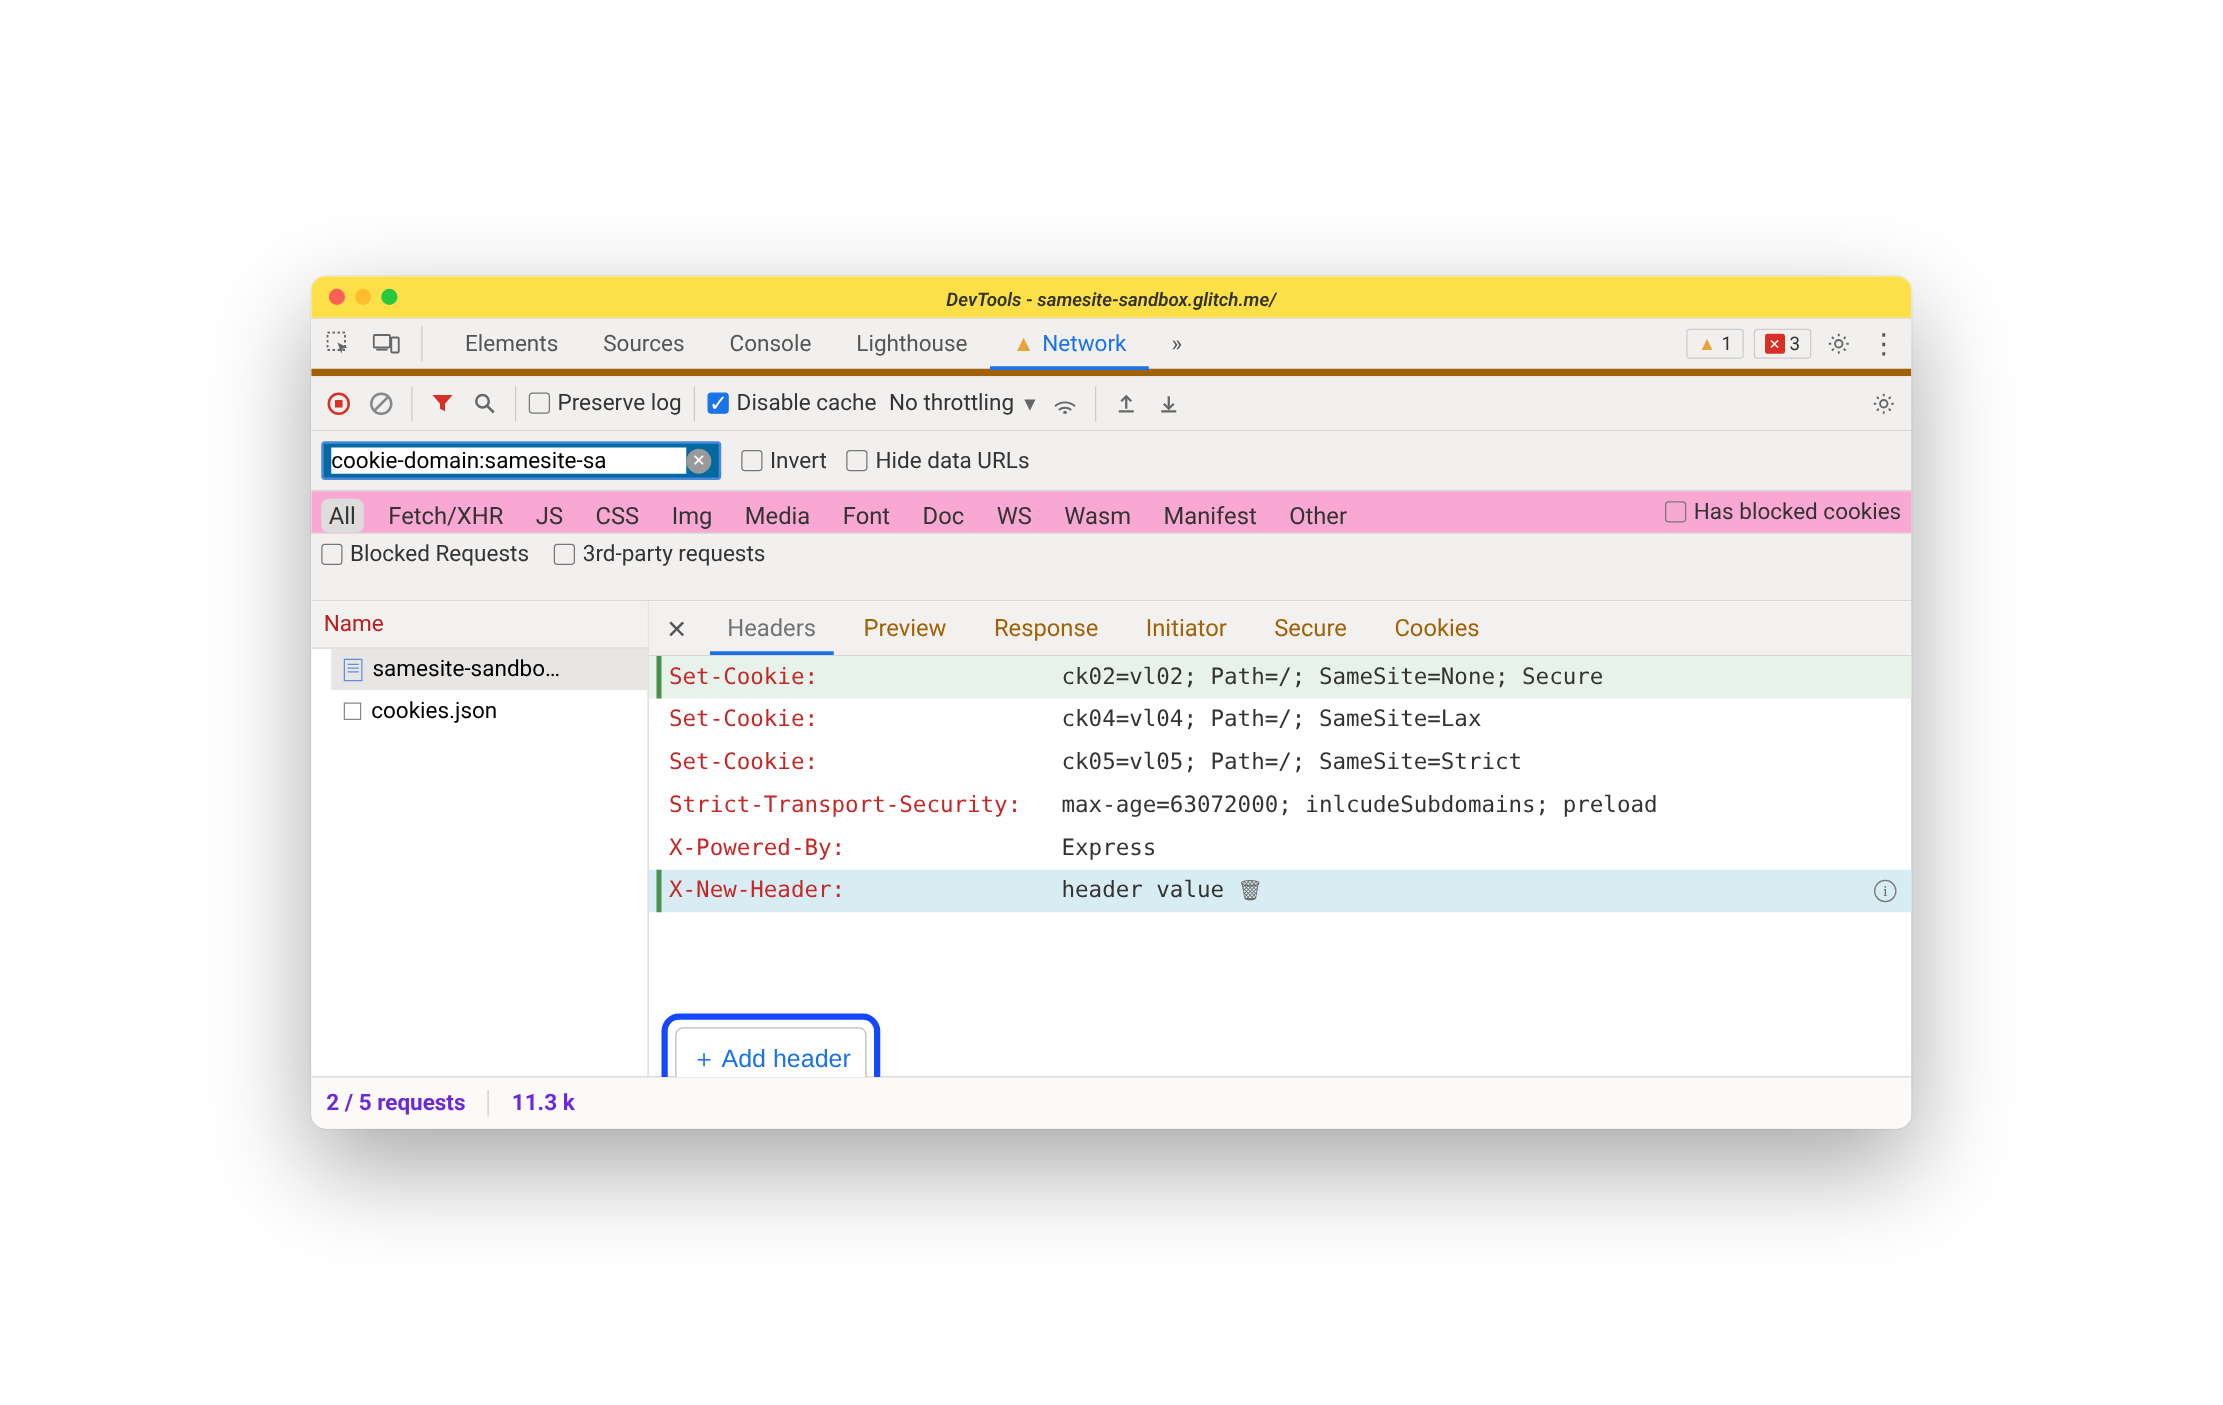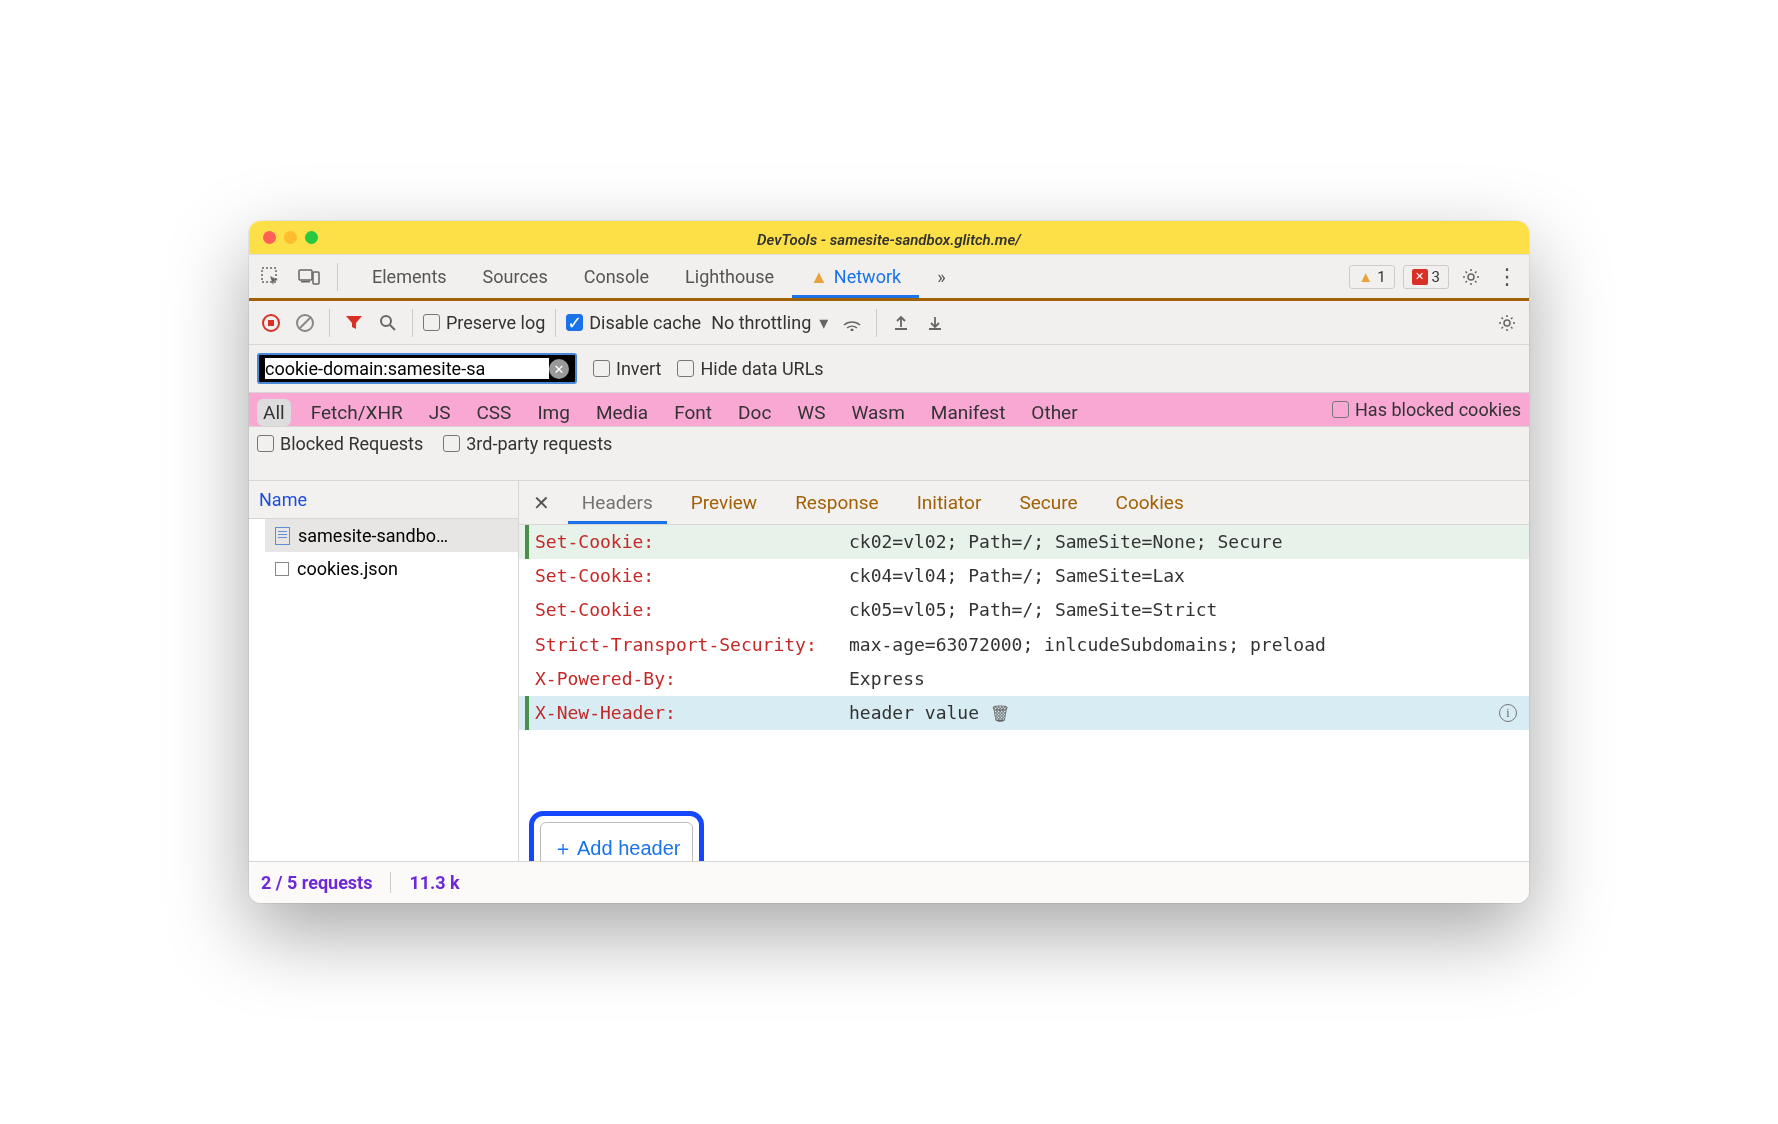--- a/index.html
+++ b/index.html
@@ -33,21 +33,21 @@
 .tl.red{background:#ff5f57;} .tl.yellow{background:#febc2e;} .tl.green{background:#28c840;}
 .title {
   position: absolute; left: 0; right: 0; text-align: center;
   font-size: 15px; font-weight: 600; color: #333;
 }
 
 .tabs-bar {
   display: flex;
   align-items: center;
   background: #f2f0ef;
-  border-bottom: 3px solid #a16207;
+  border-bottom: 6px solid #a16207;
   padding: 0 8px;
   height: 46px;
   gap: 4px;
 }
 .tabs-left { display: flex; align-items: center; gap: 10px; }
 .icon-btn {
   width: 28px; height: 28px; display: flex; align-items: center; justify-content: center;
   color: #555; cursor: pointer; border-radius: 4px;
 }
 .divider-v { width: 1px; height: 28px; background: #ccc; margin: 0 4px;}
@@ -83,21 +83,21 @@
 .select { display:flex; align-items:center; gap:8px; font-size:18px; color:#333; padding: 0 4px;}
 .caret { color:#666; }
 .toolbar .right { margin-left:auto; display:flex; align-items:center; gap:10px;}
 
 .filter-row {
   background:#f2f0ef; border-bottom:1px solid #d8d6d4;
   padding: 8px; display:flex; align-items:center; gap: 16px;
 }
 .filter-input {
   display:flex; align-items:flex-end; border:2px solid #4a88d8;
-  background:#000000; border-radius:3px; padding: 3px 6px; width: 320px;
+  background:#0369a1; border-radius:3px; padding: 3px 6px; width: 320px;
 }
 .filter-input input {
   border:none; outline:none; font-size:18px; flex:1; min-width:0;
   font-family: inherit;
 }
 .clear-x {
   width:20px; height:20px; background:#999; border-radius:50%;
   color:#fff; display:flex; align-items:center; justify-content:center;
   font-size:13px; cursor:pointer;
 }
@@ -115,21 +115,21 @@
   gap: 20px; font-size: 19px; color:#333;
 }
 
 .split {
   display: grid; grid-template-columns: 270px 1fr;
   height: 380px; background:#fff;
 }
 .reqlist { border-right: 1px solid #d8d6d4; display:flex; flex-direction:column; }
 .list-header {
   padding: 8px 10px; border-bottom: 1px solid #d8d6d4;
-  font-size: 18px; color:#1d4ed8; background:#f3f1f0;
+  font-size: 18px; color:#b91c1c; background:#f3f1f0;
 }
 .req-item {
   display:flex; align-items:center; gap:8px; padding:6px 10px;
   font-size: 18px; cursor:pointer;
   white-space: nowrap; overflow: hidden; margin-left: 16px;
 }
 .req-item .doc-ico { width:15px; height:18px; border:1.5px solid #5f8fd8; display:inline-block; position:relative;}
 .req-item .doc-ico::after { content:""; position:absolute; left:2px; right:2px; top:3px; height:1.5px; background:#5f8fd8; box-shadow: 0 3px 0 #5f8fd8, 0 6px 0 #5f8fd8;}
 .req-item .file-ico { width:14px; height:14px; border:1.5px solid #888; display:inline-block;}
 .req-item.selected { background:#e8e6e4; }

